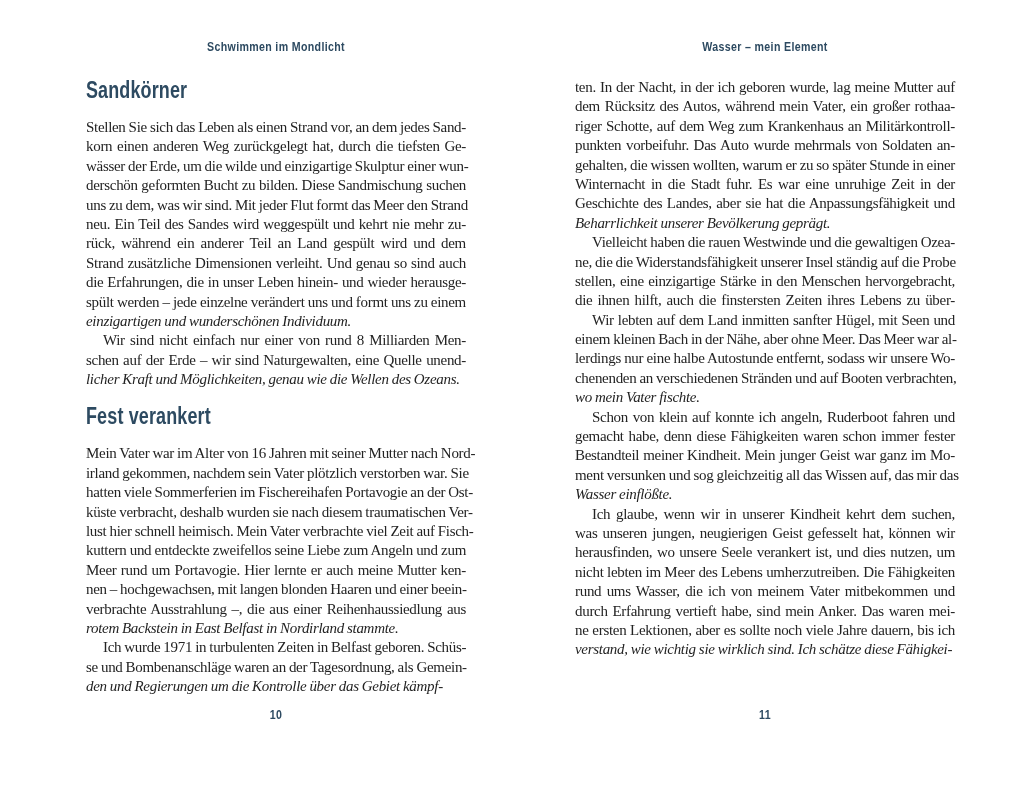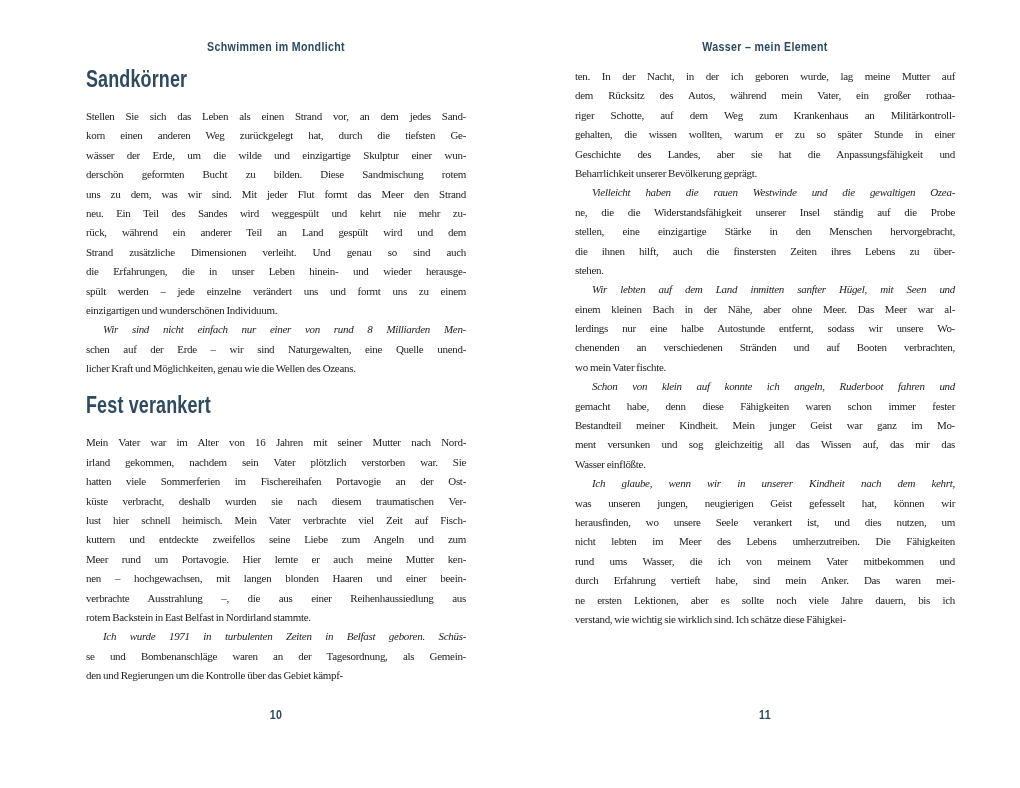--- a/index.html
+++ b/index.html
@@ -35,21 +35,21 @@
     font-weight: 700;
     font-size: 12.5px;
     letter-spacing: 0.4px;
     color: #2d4a61;
     transform: scaleX(0.85);
     transform-origin: center;
   }
 
   .page-body {
     position: absolute;
-    top: 67px;
+    top: 78px;
     left: 0;
     width: 380px;
     color: #232323;
   }
 
   .section-heading {
     font-family: "Liberation Sans", sans-serif;
     font-weight: 700;
     font-size: 23px;
     line-height: 24px;
@@ -58,36 +58,36 @@
     margin: 0 0 16px 0;
     transform: scaleX(0.78);
     transform-origin: left center;
     white-space: nowrap;
   }
   .section-heading:not(:first-child) {
     margin-top: 15px;
   }
 
   .line {
-    font-size: 11px;
+    font-size: 15px;
     line-height: 19.4px;
     height: 19.4px;
     letter-spacing: -0.3px;
     word-spacing: -0.4px;
     text-align: justify;
     text-align-last: justify;
     white-space: nowrap;
     overflow: visible;
   }
   .line.last {
     text-align-last: left;
+    font-style: italic;
   }
   .line.indent {
     text-indent: 17px;
-    font-style: italic;
   }
 
   .page-number {
     position: absolute;
     top: 708px;
     left: 0;
     width: 100%;
     text-align: center;
     font-family: "Liberation Sans", sans-serif;
     font-weight: 700;
@@ -103,21 +103,21 @@
 
 <div class="spread">
 
   <section class="page page-left">
     <header class="running-head">Schwimmen im Mondlicht</header>
     <div class="page-body">
         <div class="section-heading">Sandkörner</div>
         <div class="line">Stellen Sie sich das Leben als einen Strand vor, an dem jedes Sand-</div>
         <div class="line">korn einen anderen Weg zurückgelegt hat, durch die tiefsten Ge-</div>
         <div class="line">wässer der Erde, um die wilde und einzigartige Skulptur einer wun-</div>
-        <div class="line">derschön geformten Bucht zu bilden. Diese Sandmischung rotem</div>
+        <div class="line">derschön geformten Bucht zu bilden. Diese Sandmischung suchen</div>
         <div class="line">uns zu dem, was wir sind. Mit jeder Flut formt das Meer den Strand</div>
         <div class="line">neu. Ein Teil des Sandes wird weggespült und kehrt nie mehr zu-</div>
         <div class="line">rück, während ein anderer Teil an Land gespült wird und dem</div>
         <div class="line">Strand zusätzliche Dimensionen verleiht. Und genau so sind auch</div>
         <div class="line">die Erfahrungen, die in unser Leben hinein- und wieder herausge-</div>
         <div class="line">spült werden – jede einzelne verändert uns und formt uns zu einem</div>
         <div class="line last">einzigartigen und wunderschönen Individuum.</div>
         <div class="line indent">Wir sind nicht einfach nur einer von rund 8 Milliarden Men-</div>
         <div class="line">schen auf der Erde – wir sind Naturgewalten, eine Quelle unend-</div>
         <div class="line last">licher Kraft und Möglichkeiten, genau wie die Wellen des Ozeans.</div>
@@ -138,39 +138,40 @@
       </div>
     <footer class="page-number">10</footer>
   </section>
 
   <section class="page page-right">
     <header class="running-head">Wasser – mein Element</header>
     <div class="page-body">
         <div class="line">ten. In der Nacht, in der ich geboren wurde, lag meine Mutter auf</div>
         <div class="line">dem Rücksitz des Autos, während mein Vater, ein großer rothaa-</div>
         <div class="line">riger Schotte, auf dem Weg zum Krankenhaus an Militärkontroll-</div>
+        <div class="line">punkten vorbeifuhr. Das Auto wurde mehrmals von Soldaten an-</div>
         <div class="line">gehalten, die wissen wollten, warum er zu so später Stunde in einer</div>
+        <div class="line">Winternacht in die Stadt fuhr. Es war eine unruhige Zeit in der</div>
         <div class="line">Geschichte des Landes, aber sie hat die Anpassungsfähigkeit und</div>
         <div class="line last">Beharrlichkeit unserer Bevölkerung geprägt.</div>
         <div class="line indent">Vielleicht haben die rauen Westwinde und die gewaltigen Ozea-</div>
         <div class="line">ne, die die Widerstandsfähigkeit unserer Insel ständig auf die Probe</div>
         <div class="line">stellen, eine einzigartige Stärke in den Menschen hervorgebracht,</div>
         <div class="line">die ihnen hilft, auch die finstersten Zeiten ihres Lebens zu über-</div>
-        <div class="line last">stehen.</div>
         <div class="line indent">Wir lebten auf dem Land inmitten sanfter Hügel, mit Seen und</div>
         <div class="line">einem kleinen Bach in der Nähe, aber ohne Meer. Das Meer war al-</div>
         <div class="line">lerdings nur eine halbe Autostunde entfernt, sodass wir unsere Wo-</div>
         <div class="line">chenenden an verschiedenen Stränden und auf Booten verbrachten,</div>
         <div class="line last">wo mein Vater fischte.</div>
         <div class="line indent">Schon von klein auf konnte ich angeln, Ruderboot fahren und</div>
         <div class="line">gemacht habe, denn diese Fähigkeiten waren schon immer fester</div>
         <div class="line">Bestandteil meiner Kindheit. Mein junger Geist war ganz im Mo-</div>
         <div class="line">ment versunken und sog gleichzeitig all das Wissen auf, das mir das</div>
         <div class="line last">Wasser einflößte.</div>
-        <div class="line indent">Ich glaube, wenn wir in unserer Kindheit nach dem kehrt,</div>
+        <div class="line indent">Ich glaube, wenn wir in unserer Kindheit kehrt dem suchen,</div>
         <div class="line">was unseren jungen, neugierigen Geist gefesselt hat, können wir</div>
         <div class="line">herausfinden, wo unsere Seele verankert ist, und dies nutzen, um</div>
         <div class="line">nicht lebten im Meer des Lebens umherzutreiben. Die Fähigkeiten</div>
         <div class="line">rund ums Wasser, die ich von meinem Vater mitbekommen und</div>
         <div class="line">durch Erfahrung vertieft habe, sind mein Anker. Das waren mei-</div>
         <div class="line">ne ersten Lektionen, aber es sollte noch viele Jahre dauern, bis ich</div>
         <div class="line last">verstand, wie wichtig sie wirklich sind. Ich schätze diese Fähigkei-</div>
       </div>
     <footer class="page-number">11</footer>
   </section>

